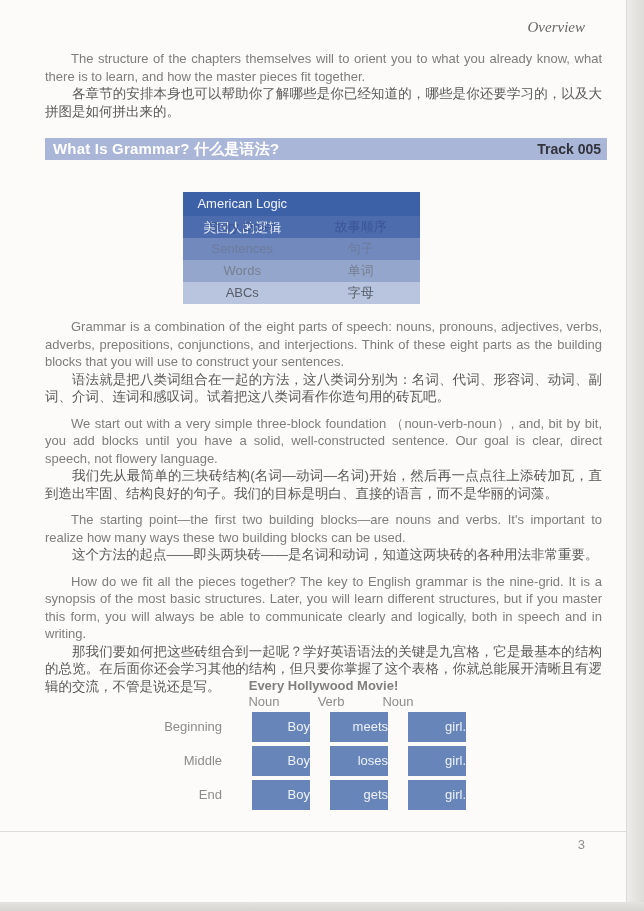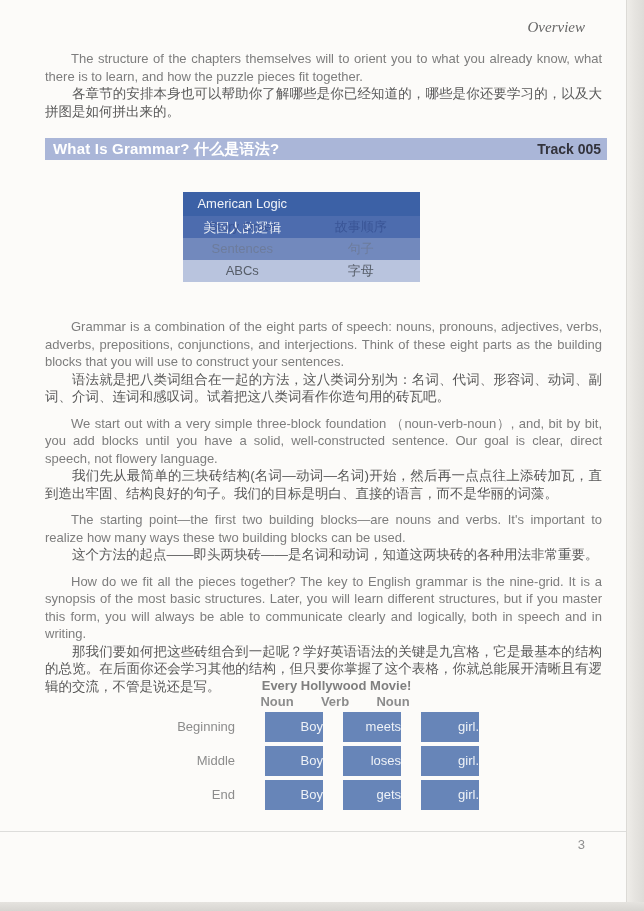--- a/index.html
+++ b/index.html
@@ -46,29 +46,29 @@
   .logic{position:absolute; top:192px; left:183px; width:237px;}
   .logic-row{display:flex; height:22px; line-height:22px; font-size:13px;}
   .logic-row.header{height:24px; line-height:24px;flex-direction:column;}
   .logic-row span{width:50%; text-align:center;}
   .lr1{background:var(--logic-r1-bg); color:var(--logic-r1-text);}
   .lr2{background:var(--logic-r2-bg); color:var(--logic-r2-text);}
   .lr3{background:var(--logic-r3-bg); color:var(--logic-r3-text);}
   .lr4{background:var(--logic-r4-bg); color:var(--logic-r4-text);}
   .lr5{background:var(--logic-r5-bg); color:var(--logic-r5-text);}
   
-  .movie{position:absolute; top:678px; left:58px; width:367px;}
+  .movie{position:absolute; top:678px; left:45px; width:367px;}
   .movie-title{
     margin-left:190px; width:177px; text-align:center;
     font-size:13px; font-weight:bold; color:var(--grid-title); height:16px;
   }
   .movie-headers{
     margin-left:190px; width:177px; display:grid;
-    grid-template-columns:58px 58px 58px; column-gap:0;
-    font-size:13px; color:var(--label-gray); height:16px;font-weight:bold;
+    grid-template-columns:58px 58px 58px; column-gap:9px;
+    font-size:13px; color:var(--label-gray); height:16px;
   }
   .movie-headers span{text-align:center;}
   .movie-grid{
     margin-top:2px; display:grid;
     grid-template-columns:187px 58px 58px 58px;
     gap:4px 20px;
   }
   .movie-label{
     font-size:13px; color:var(--label-gray); text-align:right;
     padding-right:10px; line-height:30px; height:30px;
@@ -92,41 +92,45 @@
   }
 </style>
 </head>
 <body>
 
 <div class="page">
 
   <div class="overview">Overview</div>
 
   <div class="textblock intro">
-    <p class="en">The structure of the chapters themselves will to orient you to what you already know, what there is to learn, and how the puzzle pieces fit together.</p>
+    <p class="en">The structure of the chapters themselves will to orient you to what you already know, what there is to learn, and how the master pieces fit together.</p>
     <p class="zh">各章节的安排本身也可以帮助你了解哪些是你已经知道的，哪些是你还要学习的，以及大拼图是如何拼出来的。</p>
   </div>
 
   <div class="bar">
     <span class="bar-title">What Is Grammar? 什么是语法?</span>
     <span class="bar-track">Track 005</span>
   </div>
 
   <div class="logic">
     <div class="logic-row header lr1">
       <span>American Logic</span>
       <span>美国人的逻辑</span>
     </div>
     <div class="logic-row lr2">
       <span>Story Order</span>
       <span>故事顺序</span>
     </div>
     <div class="logic-row lr3">
       <span>Sentences</span>
       <span>句子</span>
+    </div>
+    <div class="logic-row lr4">
+      <span>Words</span>
+      <span>单词</span>
     </div>
     <div class="logic-row lr5">
       <span>ABCs</span>
       <span>字母</span>
     </div>
   </div>
 
   <div class="textblock paras">
     <div class="group">
       <p class="en">Grammar is a combination of the eight parts of speech: nouns, pronouns, adjectives, verbs, adverbs, prepositions, conjunctions, and interjections. Think of these eight parts as the building blocks that you will use to construct your sentences.</p>

